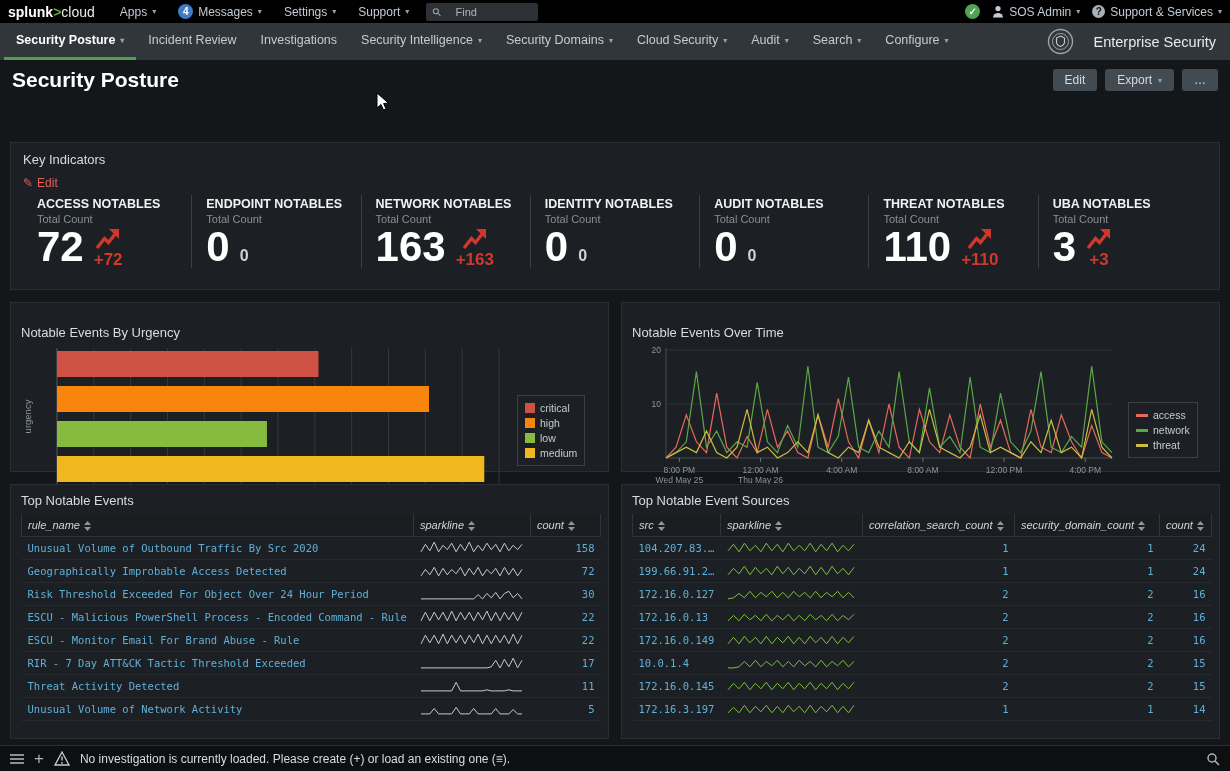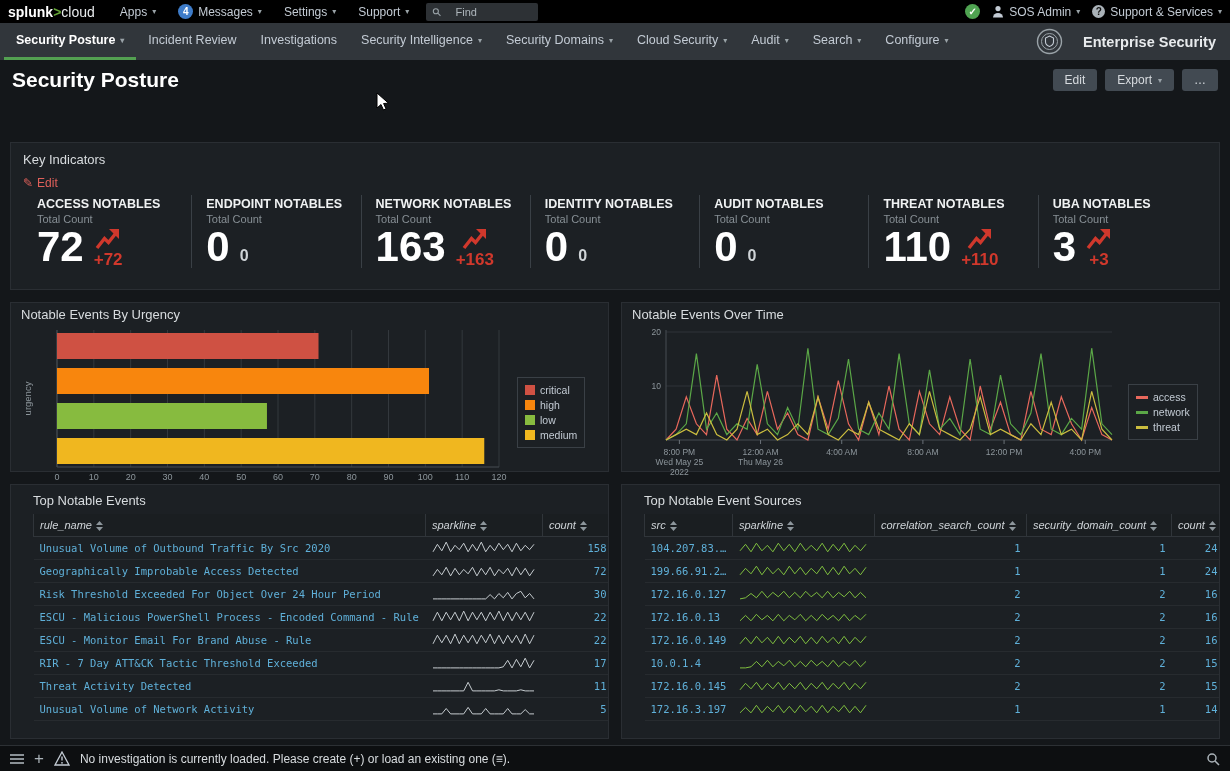--- a/index.html
+++ b/index.html
@@ -28,21 +28,21 @@
     display:grid;place-items:center;font-size:10px;font-weight:bold;cursor:pointer;}
   .menu-pill{display:flex;align-items:center;gap:5px;cursor:pointer;}
   .qcircle{background:#aab2b8;color:#111;width:13px;height:13px;border-radius:50%;
     display:grid;place-items:center;font-size:10px;font-weight:bold;}
   
   .appbar{height:37px;background:#31363b;display:flex;align-items:stretch;padding:0 4px;flex:0 0 auto;}
   .tab{display:flex;align-items:center;gap:5px;padding:0 12px;font-size:12.5px;color:#c3cbd4;
     border-bottom:3px solid transparent;cursor:pointer;white-space:nowrap;}
   .tab.active{color:#fff;font-weight:bold;border-bottom-color:#53a051;}
   .brand{margin-left:auto;display:flex;align-items:center;gap:20px;padding-right:10px;
-    font-size:14.5px;color:#e8ebed;font-weight:bold;}
+    font-size:14.5px;color:#e8ebed;}
   
   .titlebar{display:flex;align-items:center;padding:8px 12px 6px;flex:0 0 auto;}
   .titlebar h1{font-size:21px;font-weight:bold;color:#fff;}
   .title-actions{margin-left:auto;display:flex;gap:8px;}
   .btn{background:#424a52;color:#d7dbdf;font-size:12px;padding:4px 12px;border-radius:3px;
     border:none;display:flex;align-items:center;gap:6px;cursor:pointer;font-family:"Liberation Sans",sans-serif;}
   
   .main{flex:1;min-height:0;display:flex;flex-direction:column;gap:12px;padding:4px 10px 6px;}
   .panel{background:#1c2024;border:1px solid #2a2e33;}
   .panel-title{font-size:13px;color:#d8dcdf;}
@@ -53,29 +53,29 @@
   .kpi-tile{flex:1;padding:2px 10px 0 14px;cursor:pointer;min-width:0;}
   .kpi-tile + .kpi-tile{border-left:1px solid #3a4046;}
   .kpi-name{font-size:12.5px;font-weight:bold;color:#f0f2f3;white-space:nowrap;}
   .kpi-sub{font-size:11px;color:#878f95;margin-top:2px;}
   .kpi-value-row{display:flex;align-items:flex-end;gap:10px;margin-top:1px;}
   .kpi-value{font-size:42px;font-weight:bold;color:#fff;line-height:1;}
   .delta-stack{display:flex;flex-direction:column;align-items:center;line-height:1;}
   .kpi-delta.up{color:#d0382c;font-size:17px;font-weight:bold;}
   .kpi-delta.flat{color:#cfd4d7;font-size:16px;font-weight:bold;margin-bottom:3px;}
   .charts-row{display:flex;gap:12px;flex:0 0 auto;}
-  .chart-panel{flex:1;height:170px;padding:4px 10px;min-width:0;}
+  .chart-panel{flex:1;height:170px;padding:22px 10px;min-width:0;}
   .chart-body{display:flex;align-items:center;margin-top:2px;}
   .legend{border:1px solid #3a4046;padding:6px 7px;display:flex;flex-direction:column;gap:3px;
     margin-left:4px;}
   .legend-item{display:flex;align-items:center;gap:5px;font-size:10.5px;color:#c3cbd4;white-space:nowrap;}
   .sw{width:10px;height:10px;flex:0 0 auto;}
   .sw.line{height:3px;width:12px;}
   .tables-row{display:flex;gap:12px;flex:1;min-height:0;}
-  .table-panel{flex:1;padding:8px 22px 4px;min-width:0;overflow:hidden;}
+  .table-panel{flex:1;padding:8px 10px 4px;min-width:0;overflow:hidden;}
   table{width:100%;border-collapse:collapse;table-layout:fixed;margin-top:6px;}
   th{font-size:11px;font-weight:normal;color:#cfd4d8;text-align:left;padding:5px 6px;
     background:#1a1e21;border:1px solid #30353a;border-top:none;white-space:nowrap;
     overflow:hidden;cursor:pointer;font-style:italic;}
   td{font-size:10.5px;font-family:"DejaVu Sans Mono",monospace;color:#5fb0d9;
     padding:4px 6px;border-bottom:1px solid #272b2f;white-space:nowrap;overflow:hidden;
     text-overflow:ellipsis;}
   td.num{text-align:right;}
   td.spark{padding:2px 6px;}
   .sort{margin-left:4px;vertical-align:middle;}

